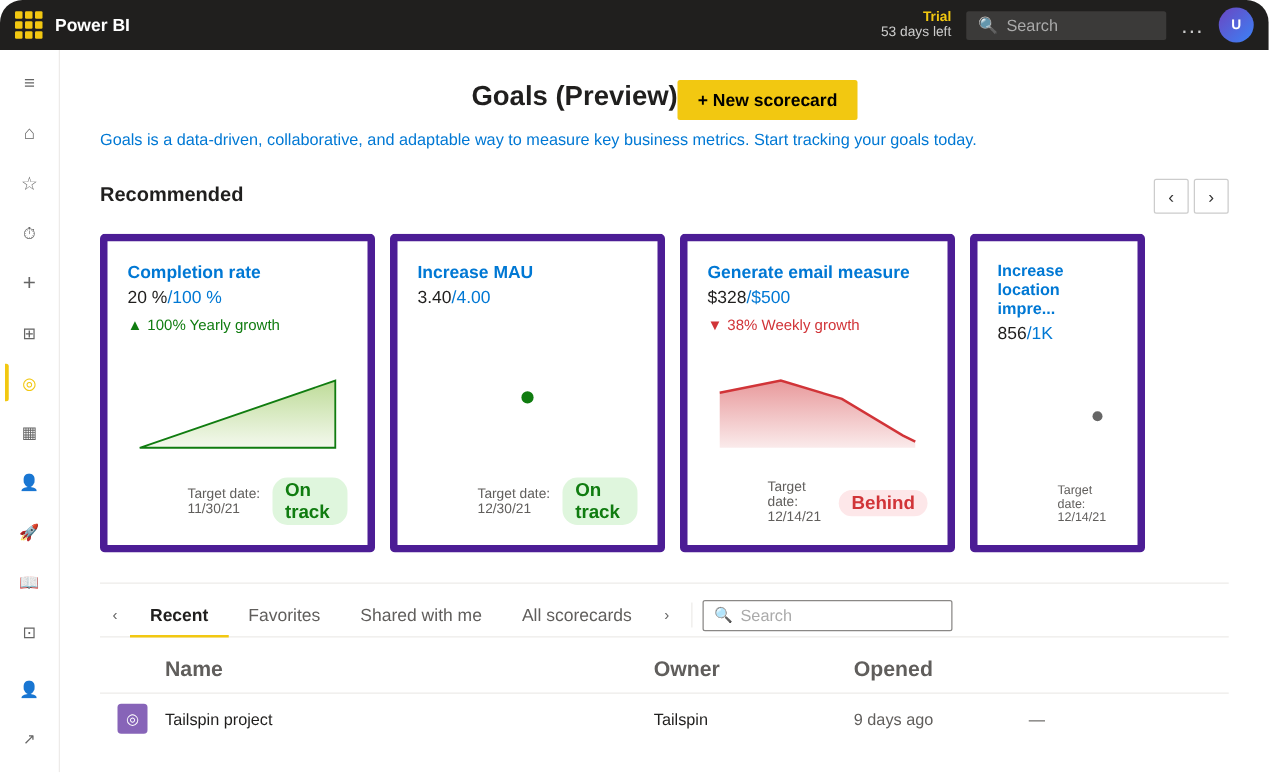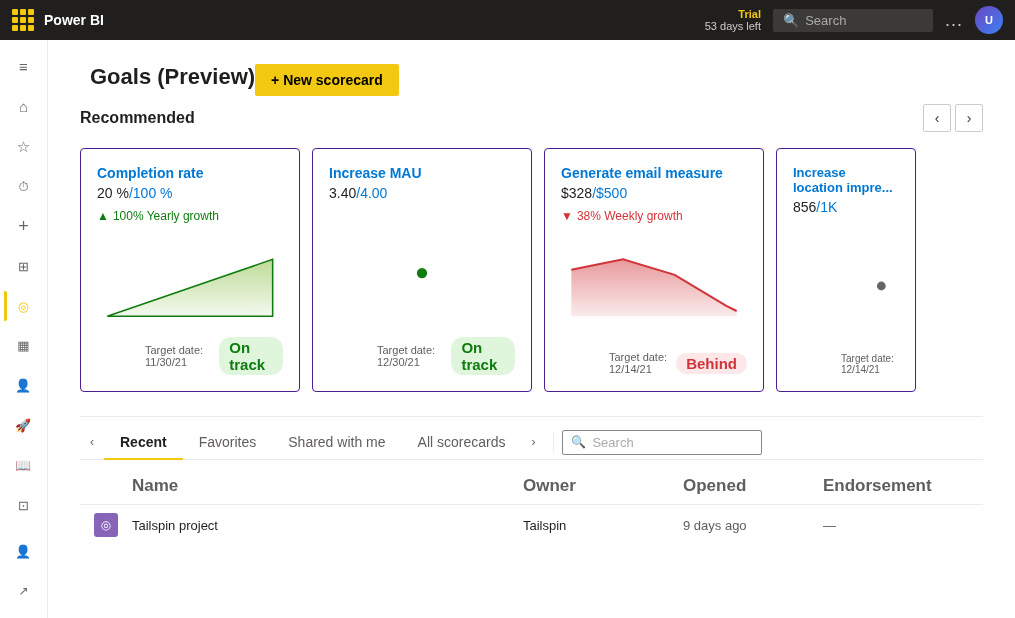--- a/index.html
+++ b/index.html
@@ -5,20 +5,21 @@
     * { box-sizing: border-box; margin: 0; padding: 0; }
     body { font-family: 'Segoe UI', Arial, sans-serif; background: #fff; overflow: hidden; width: 1015px; height: 618px; display: flex; }
 
     
     .main-layout {
       display: flex;
       flex-direction: column;
       flex: 1;
       height: 618px;
       overflow: hidden;
+      border-radius: 18px;
     }
 
     .top-bar {
       background: #201f1e;
       height: 40px;
       display: flex;
       align-items: center;
       padding: 0 12px;
       gap: 12px;
       flex-shrink: 0;
@@ -131,23 +132,22 @@
     .page-content {
       flex: 1;
       padding: 24px 32px;
       overflow-y: auto;
       background: #fff;
     }
 
     .page-header {
       display: flex;
       align-items: flex-start;
-      justify-content: flex-start;
+      justify-content: center;
       margin-bottom: 8px;
-      margin-left: 10px;
     }
     .page-title {
       font-size: 22px;
       font-weight: 600;
       color: #201f1e;
     }
     .new-scorecard-btn {
       background: #f2c811;
       border: none;
       padding: 8px 16px;
@@ -195,21 +195,21 @@
 
     
     .cards-row {
       display: flex;
       gap: 12px;
       overflow: hidden;
       margin-bottom: 24px;
     }
     .card {
       flex: 0 0 220px;
-      border: 1px solid #4c1d95;
+      border: 6px solid #4c1d95;
       border-radius: 4px;
       padding: 16px;
       position: relative;
       overflow: hidden;
       min-height: 200px;
       display: flex;
       flex-direction: column;
     }
     .card-partial {
       flex: 0 0 140px;
@@ -416,20 +416,21 @@
       <div class="nav-icon" style="font-size:13px; margin-top:4px;">👤</div>
       <div class="nav-icon" style="font-size:12px;">↗</div>
     </div>
 
     <div class="page-content">
 
       <div class="page-header">
         <h1 class="page-title">Goals (Preview)</h1>
         <button class="new-scorecard-btn">+ New scorecard</button>
       </div>
+      <p class="page-desc">Goals is a data-driven, collaborative, and adaptable way to measure key business metrics. Start tracking your goals today.</p>
 
       <div class="section-header">
         <span class="section-title">Recommended</span>
         <div class="nav-arrows">
           <button class="nav-arrow">‹</button>
           <button class="nav-arrow">›</button>
         </div>
       </div>
 
       <div class="cards-row">
@@ -524,21 +525,20 @@
             <span style="color:#aaa;font-size:12px;">🔍</span>
             <input class="tab-search-input" type="text" placeholder="Search" style="">
           </div>
         </div>
 
         <div class="table-header">
           <span class="table-col-header"></span>
           <span class="table-col-header">Name</span>
           <span class="table-col-header">Owner</span>
           <span class="table-col-header">Opened</span>
-          <span class="table-col-header">Endorsement</span>
         </div>
 
         <div class="table-row">
           <div class="file-icon-cell">
             <div class="scorecard-icon">◎</div>
           </div>
           <div class="table-cell">Tailspin project</div>
           <div class="table-cell">Tailspin</div>
           <div class="table-cell muted">9 days ago</div>
           <div class="table-cell muted">—</div>

